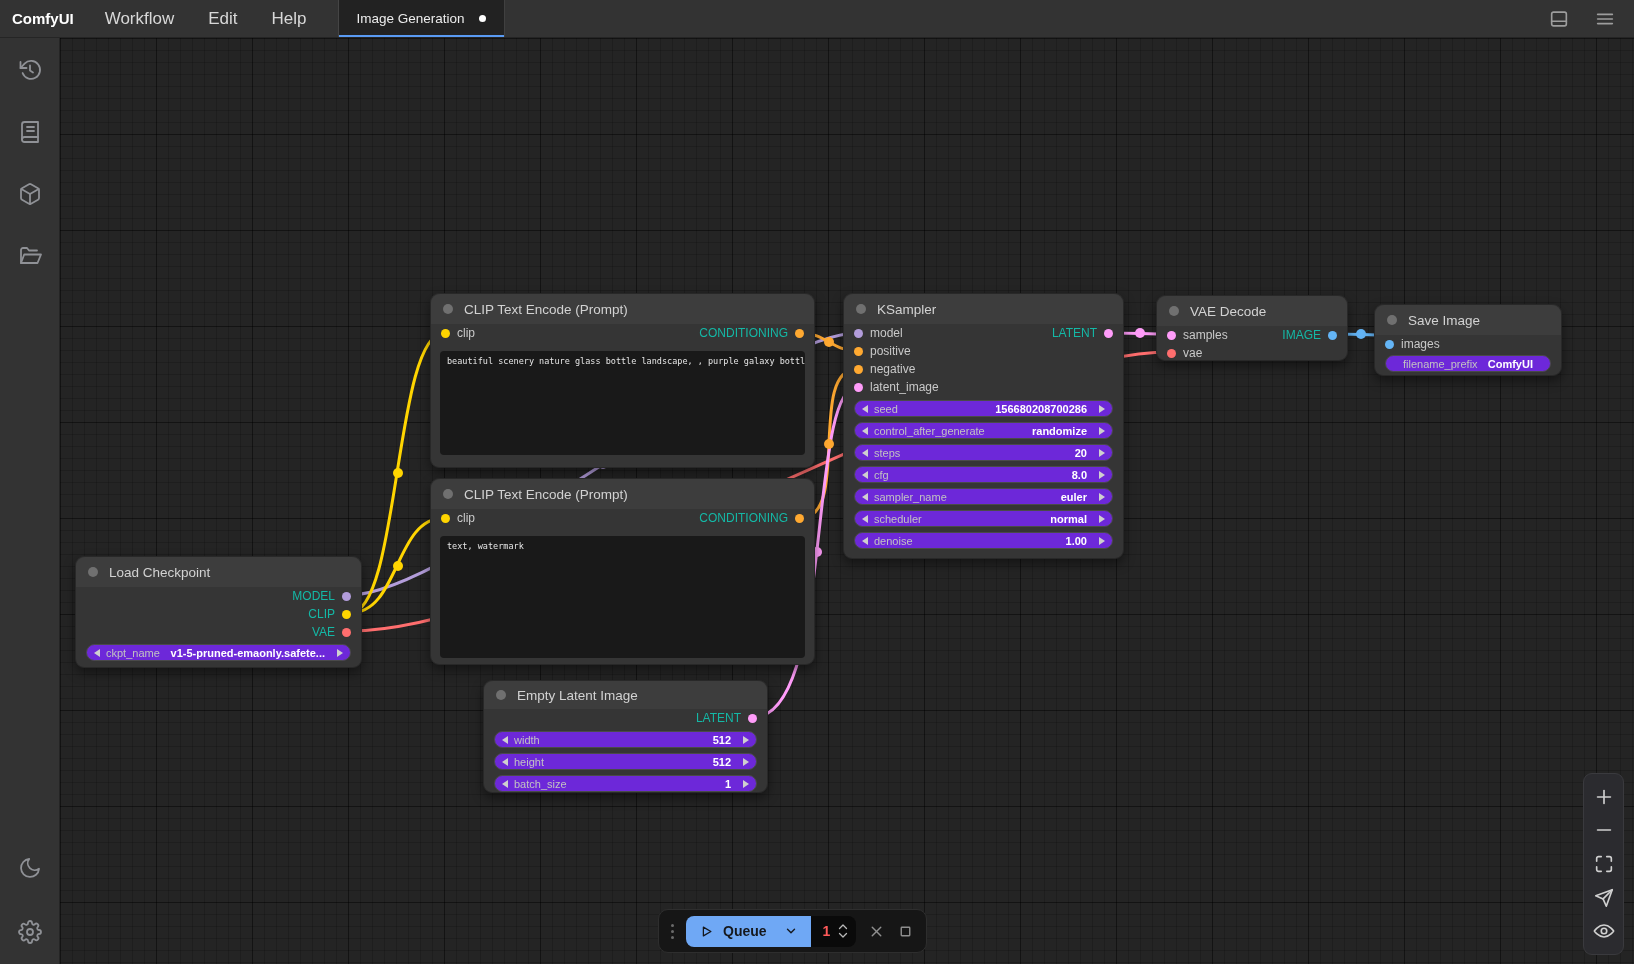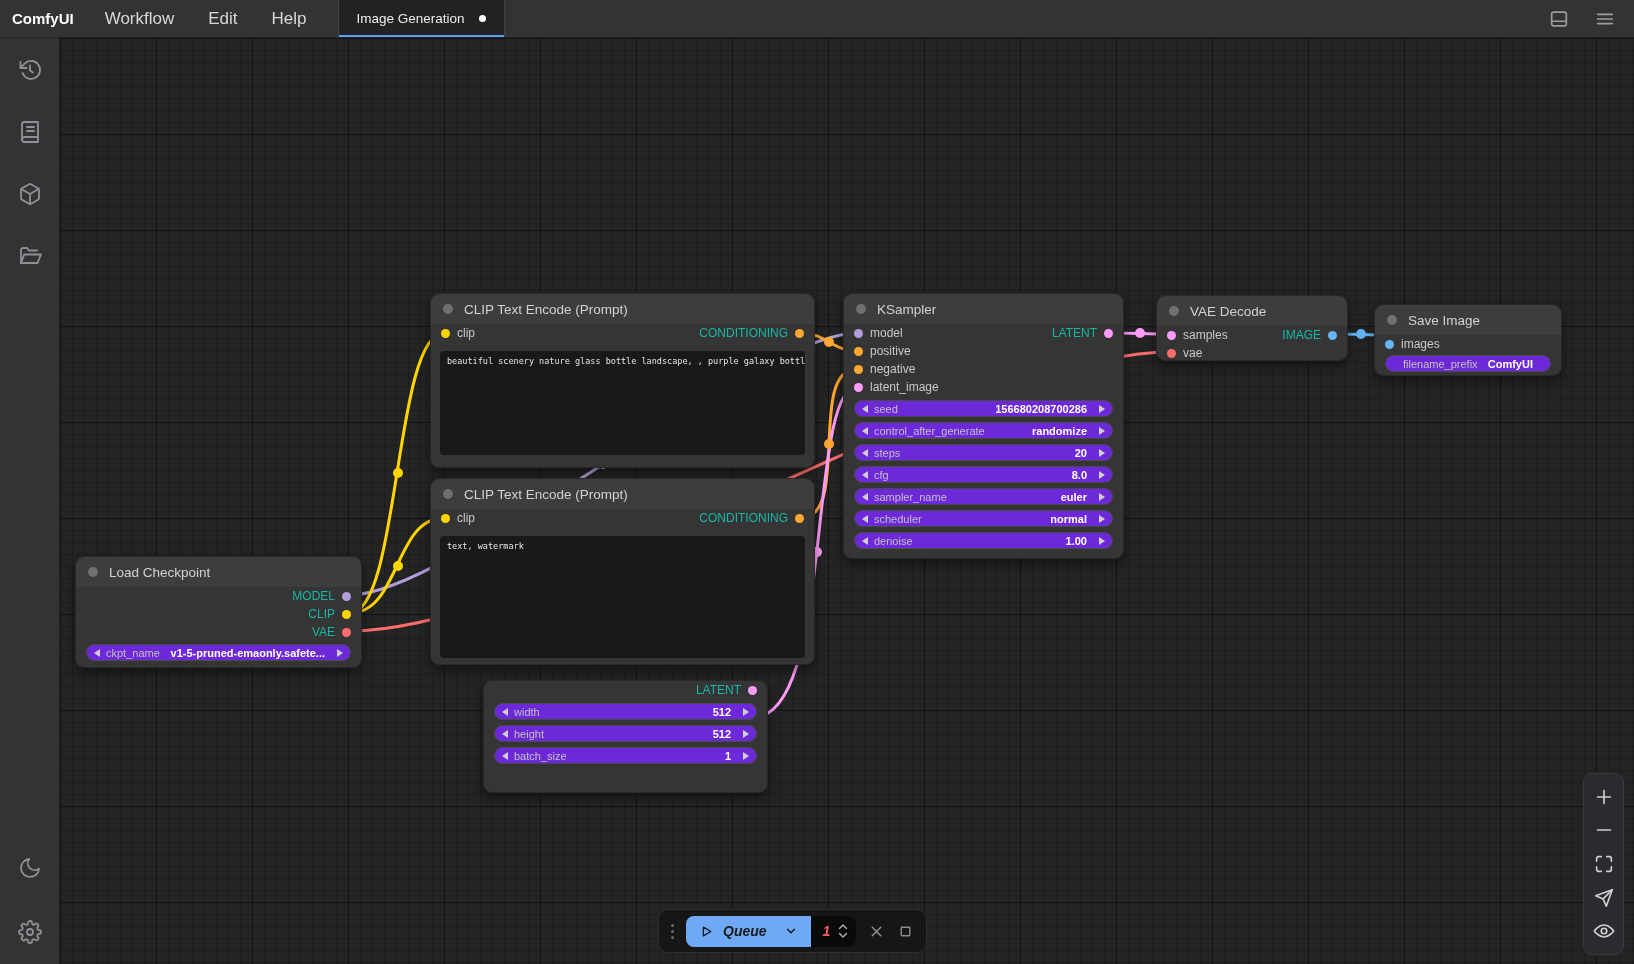--- a/index.html
+++ b/index.html
@@ -60,21 +60,21 @@
     border-left:6px solid #cfcfcf; flex:none; margin-left:6px; }
   .w-name { margin-left:6px; white-space:nowrap; }
   .w-value { margin-left:auto; margin-right:6px; color:#ffffff; font-weight:700; white-space:nowrap; }
   .prompt-box { position:absolute; left:9px; right:9px; background:#191919; border-radius:4px;
     padding:5px 7px; font-family:"DejaVu Sans Mono",monospace; font-size:8.5px; color:#e6e6e6;
     white-space:nowrap; overflow:hidden; cursor:text; }
 
   
   .queue-bar { position:absolute; left:658px; top:909px; height:44px; z-index:15;
     background:#161616; border:1px solid #2e2e2e; border-radius:10px;
-    display:flex; align-items:center; padding:0 12px; gap:12px;font-style:italic; }
+    display:flex; align-items:center; padding:0 12px; gap:12px; }
   .drag-dots { display:flex; flex-direction:column; gap:3px; }
   .drag-dots i { width:3px; height:3px; border-radius:50%; background:#6a6a6a; }
   .queue-split { display:flex; align-items:stretch; height:31px; }
   .queue-btn { display:flex; align-items:center; gap:9px; padding:0 13px;
     border-radius:8px 0 0 8px; color:#15181d; font-size:14px; font-weight:700; cursor:pointer; }
   .queue-btn svg { width:15px; height:15px; }
   .queue-btn .chev { margin-left:8px; }
   .batch-box { display:flex; align-items:center; background:#0a0a0a; border-radius:0 8px 8px 0;
     padding:0 7px 0 12px; gap:7px; cursor:pointer; }
   .batch-num { font-size:14px; font-weight:700; }
@@ -295,20 +295,24 @@
         <span>images</span>
       </span>
     </div>
   <div class="widget" style="margin-top:2px;">
     <span class="w-name" style="margin-left:10px;">filename_prefix</span>
     <span class="w-value" style="margin-right:10px;">ComfyUI</span>
   </div>
 </div>
 
 <div class="node" style="left:483px; top:680px; width:285px; height:113px;">
+  <div class="node-header" style="height:28px;">
+    <span class="collapse-dot"></span>
+    <span>Empty Latent Image</span>
+  </div>
   <div class="slot-row">
       <span class="slot out">
         <span class="dot" style="background-color: rgb(255, 156, 249);"></span>
         <span>LATENT</span>
       </span>
     </div>
   <div class="widget" style="margin-top:4px; margin-bottom:5px;">
     <span class="w-arrow-l"></span>
     <span class="w-name">width</span>
     <span class="w-value">512</span>

